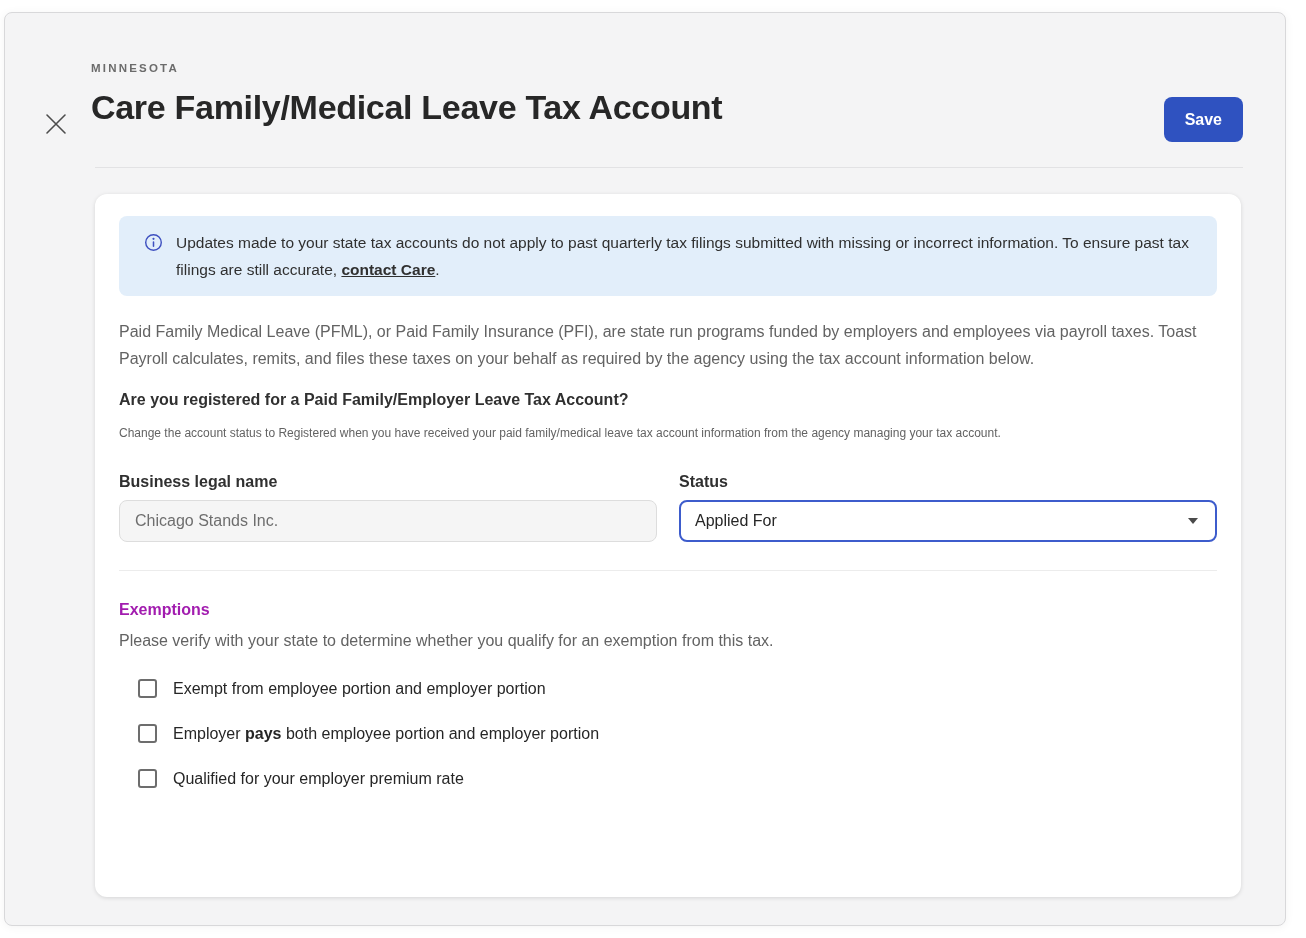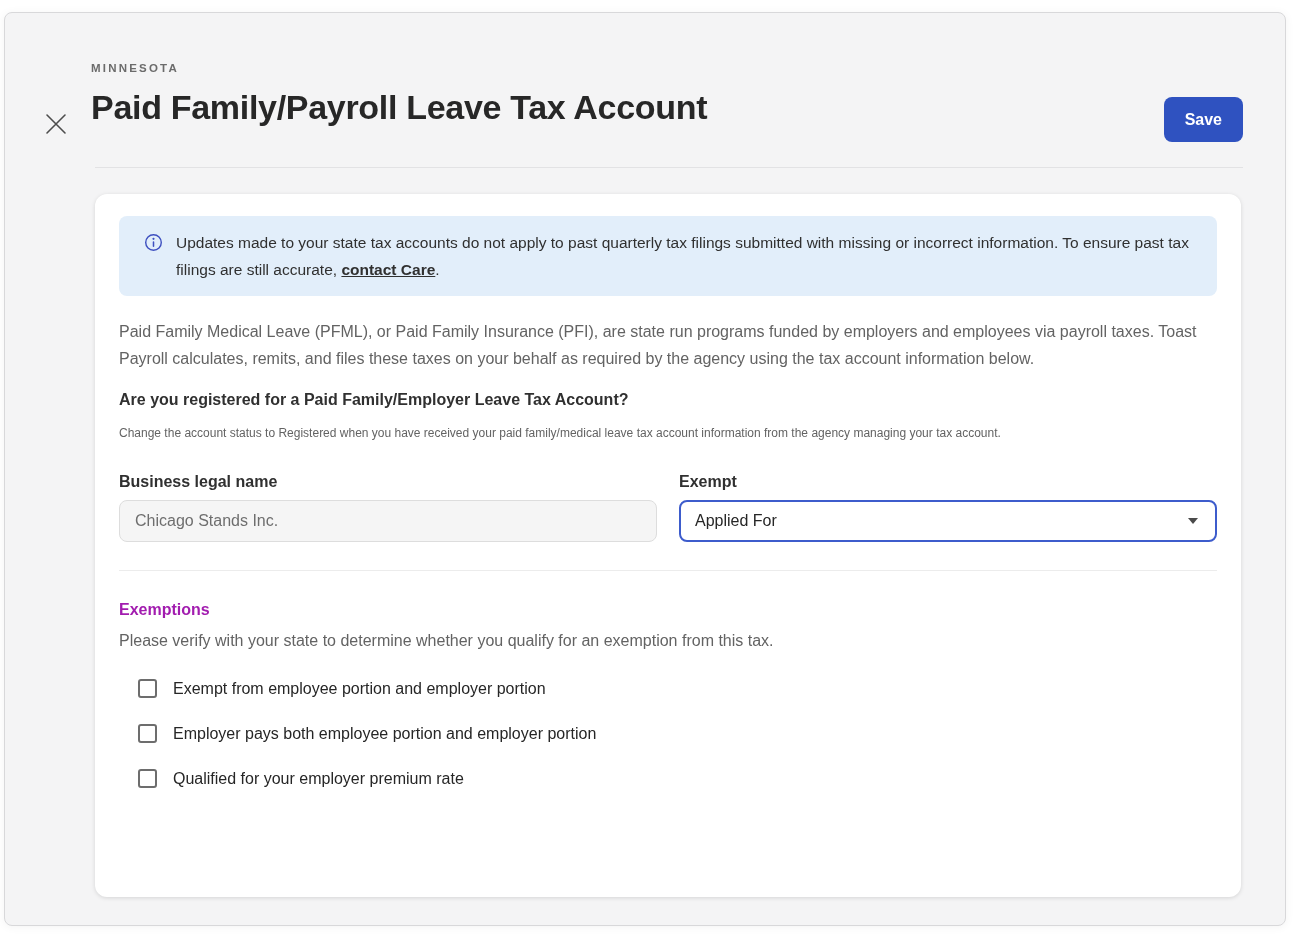--- a/index.html
+++ b/index.html
@@ -77,38 +77,38 @@
   .exemptions-heading{margin-top:30px;font-size:16px;font-weight:700;color:#a21caf;}
   .exemptions-desc{margin-top:10px;font-size:16px;line-height:24px;color:#636363;}
   .checkbox-row{display:flex;align-items:center;gap:16px;margin:26px 0 0 19px;}
   .checkbox-row:nth-of-type(1){margin-top:28px;}
   .checkbox{
     appearance:none;-webkit-appearance:none;width:19px;height:19px;margin:0;
     border:2px solid #6d6d6d;border-radius:3px;background:#ffffff;cursor:pointer;
     flex:0 0 auto;box-sizing:border-box;
   }
   .checkbox-label{font-size:16px;color:#262626;cursor:pointer;}
-  .checkbox-label b{font-weight:400;}
+  .checkbox-label b{font-weight:700;}
 </style>
 </head>
 <body>
 
 <div class="stage">
   <div class="window">
 
     <div class="header">
       <button class="close-btn">
         <span style="display:flex;">
           <svg width="26" height="26" viewBox="0 0 26 26">
               <path d="M4 4 L22 22 M22 4 L4 22" stroke="currentColor" stroke-width="1.6" fill="none" stroke-linecap="round"></path>
             </svg>
         </span>
       </button>
       <div class="eyebrow">MINNESOTA</div>
-      <h1 class="page-title">Paid Family/Payroll Leave Tax Account</h1>
+      <h1 class="page-title">Care Family/Medical Leave Tax Account</h1>
       <button class="save-btn">Save</button>
     </div>
 
     <hr class="header-rule">
 
     <div class="card">
 
       <div class="banner">
         <span class="info-icon" style="display:flex;">
           <svg width="19" height="19" viewBox="0 0 20 20">
@@ -124,21 +124,21 @@
 
       <div class="question">Are you registered for a Paid Family/Employer Leave Tax Account?</div>
       <p class="help">Change the account status to Registered when you have received your paid family/medical leave tax account information from the agency managing your tax account.</p>
 
       <div class="fields-row">
         <div class="field">
           <div class="field-label">Business legal name</div>
           <input class="text-input" type="text" disabled="" value="Chicago Stands Inc." style="">
         </div>
         <div class="field">
-          <div class="field-label">Exempt</div>
+          <div class="field-label">Status</div>
           <div class="select">
             <span>Applied For</span>
             <span class="caret"></span>
           </div>
         </div>
       </div>
 
       <hr class="section-rule">
 
       <div class="exemptions-heading">Exemptions</div>

